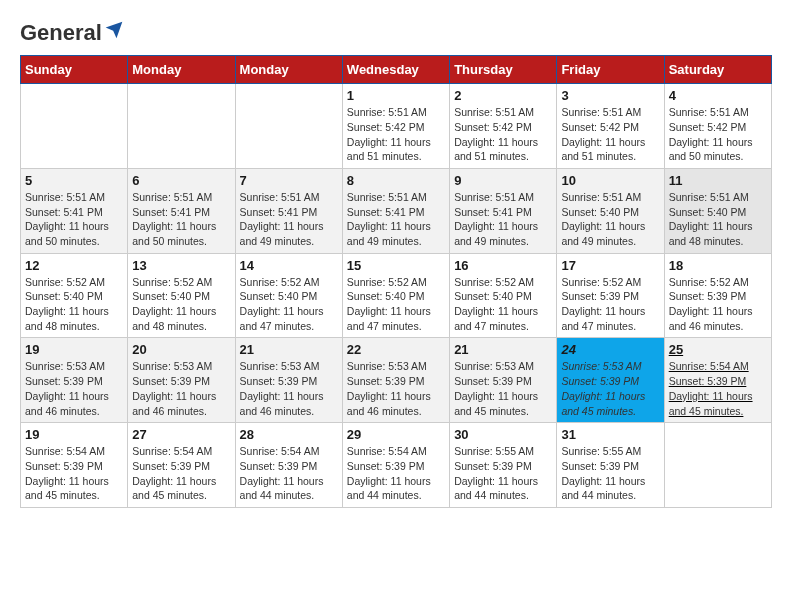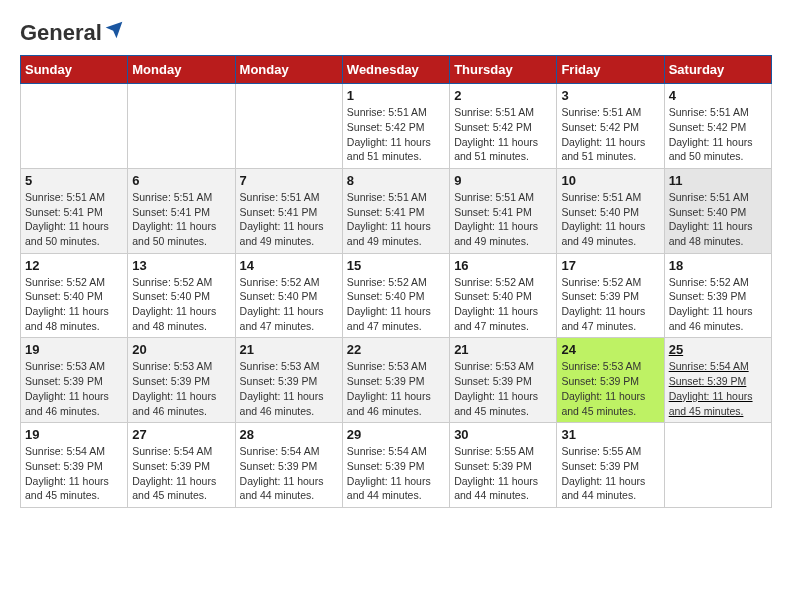--- a/index.html
+++ b/index.html
@@ -281,21 +281,21 @@
 Daylight: 11 hours
 and 46 minutes.</div>
         </td>
         <td style="background-color: rgb(242, 242, 242);">
           <div class="day-number">21</div>
           <div class="day-info" style="white-space: pre-line;">Sunrise: 5:53 AM
 Sunset: 5:39 PM
 Daylight: 11 hours
 and 45 minutes.</div>
         </td>
-        <td style="background-color: #bef264;">
+        <td style="background-color: #0ea5e9; font-style: italic;">
           <div class="day-number">24</div>
           <div class="day-info" style="white-space: pre-line;">Sunrise: 5:53 AM
 Sunset: 5:39 PM
 Daylight: 11 hours
 and 45 minutes.</div>
         </td>
         <td style="background-color: rgb(242, 242, 242); text-decoration: underline;">
           <div class="day-number">25</div>
           <div class="day-info" style="white-space: pre-line;">Sunrise: 5:54 AM
 Sunset: 5:39 PM

